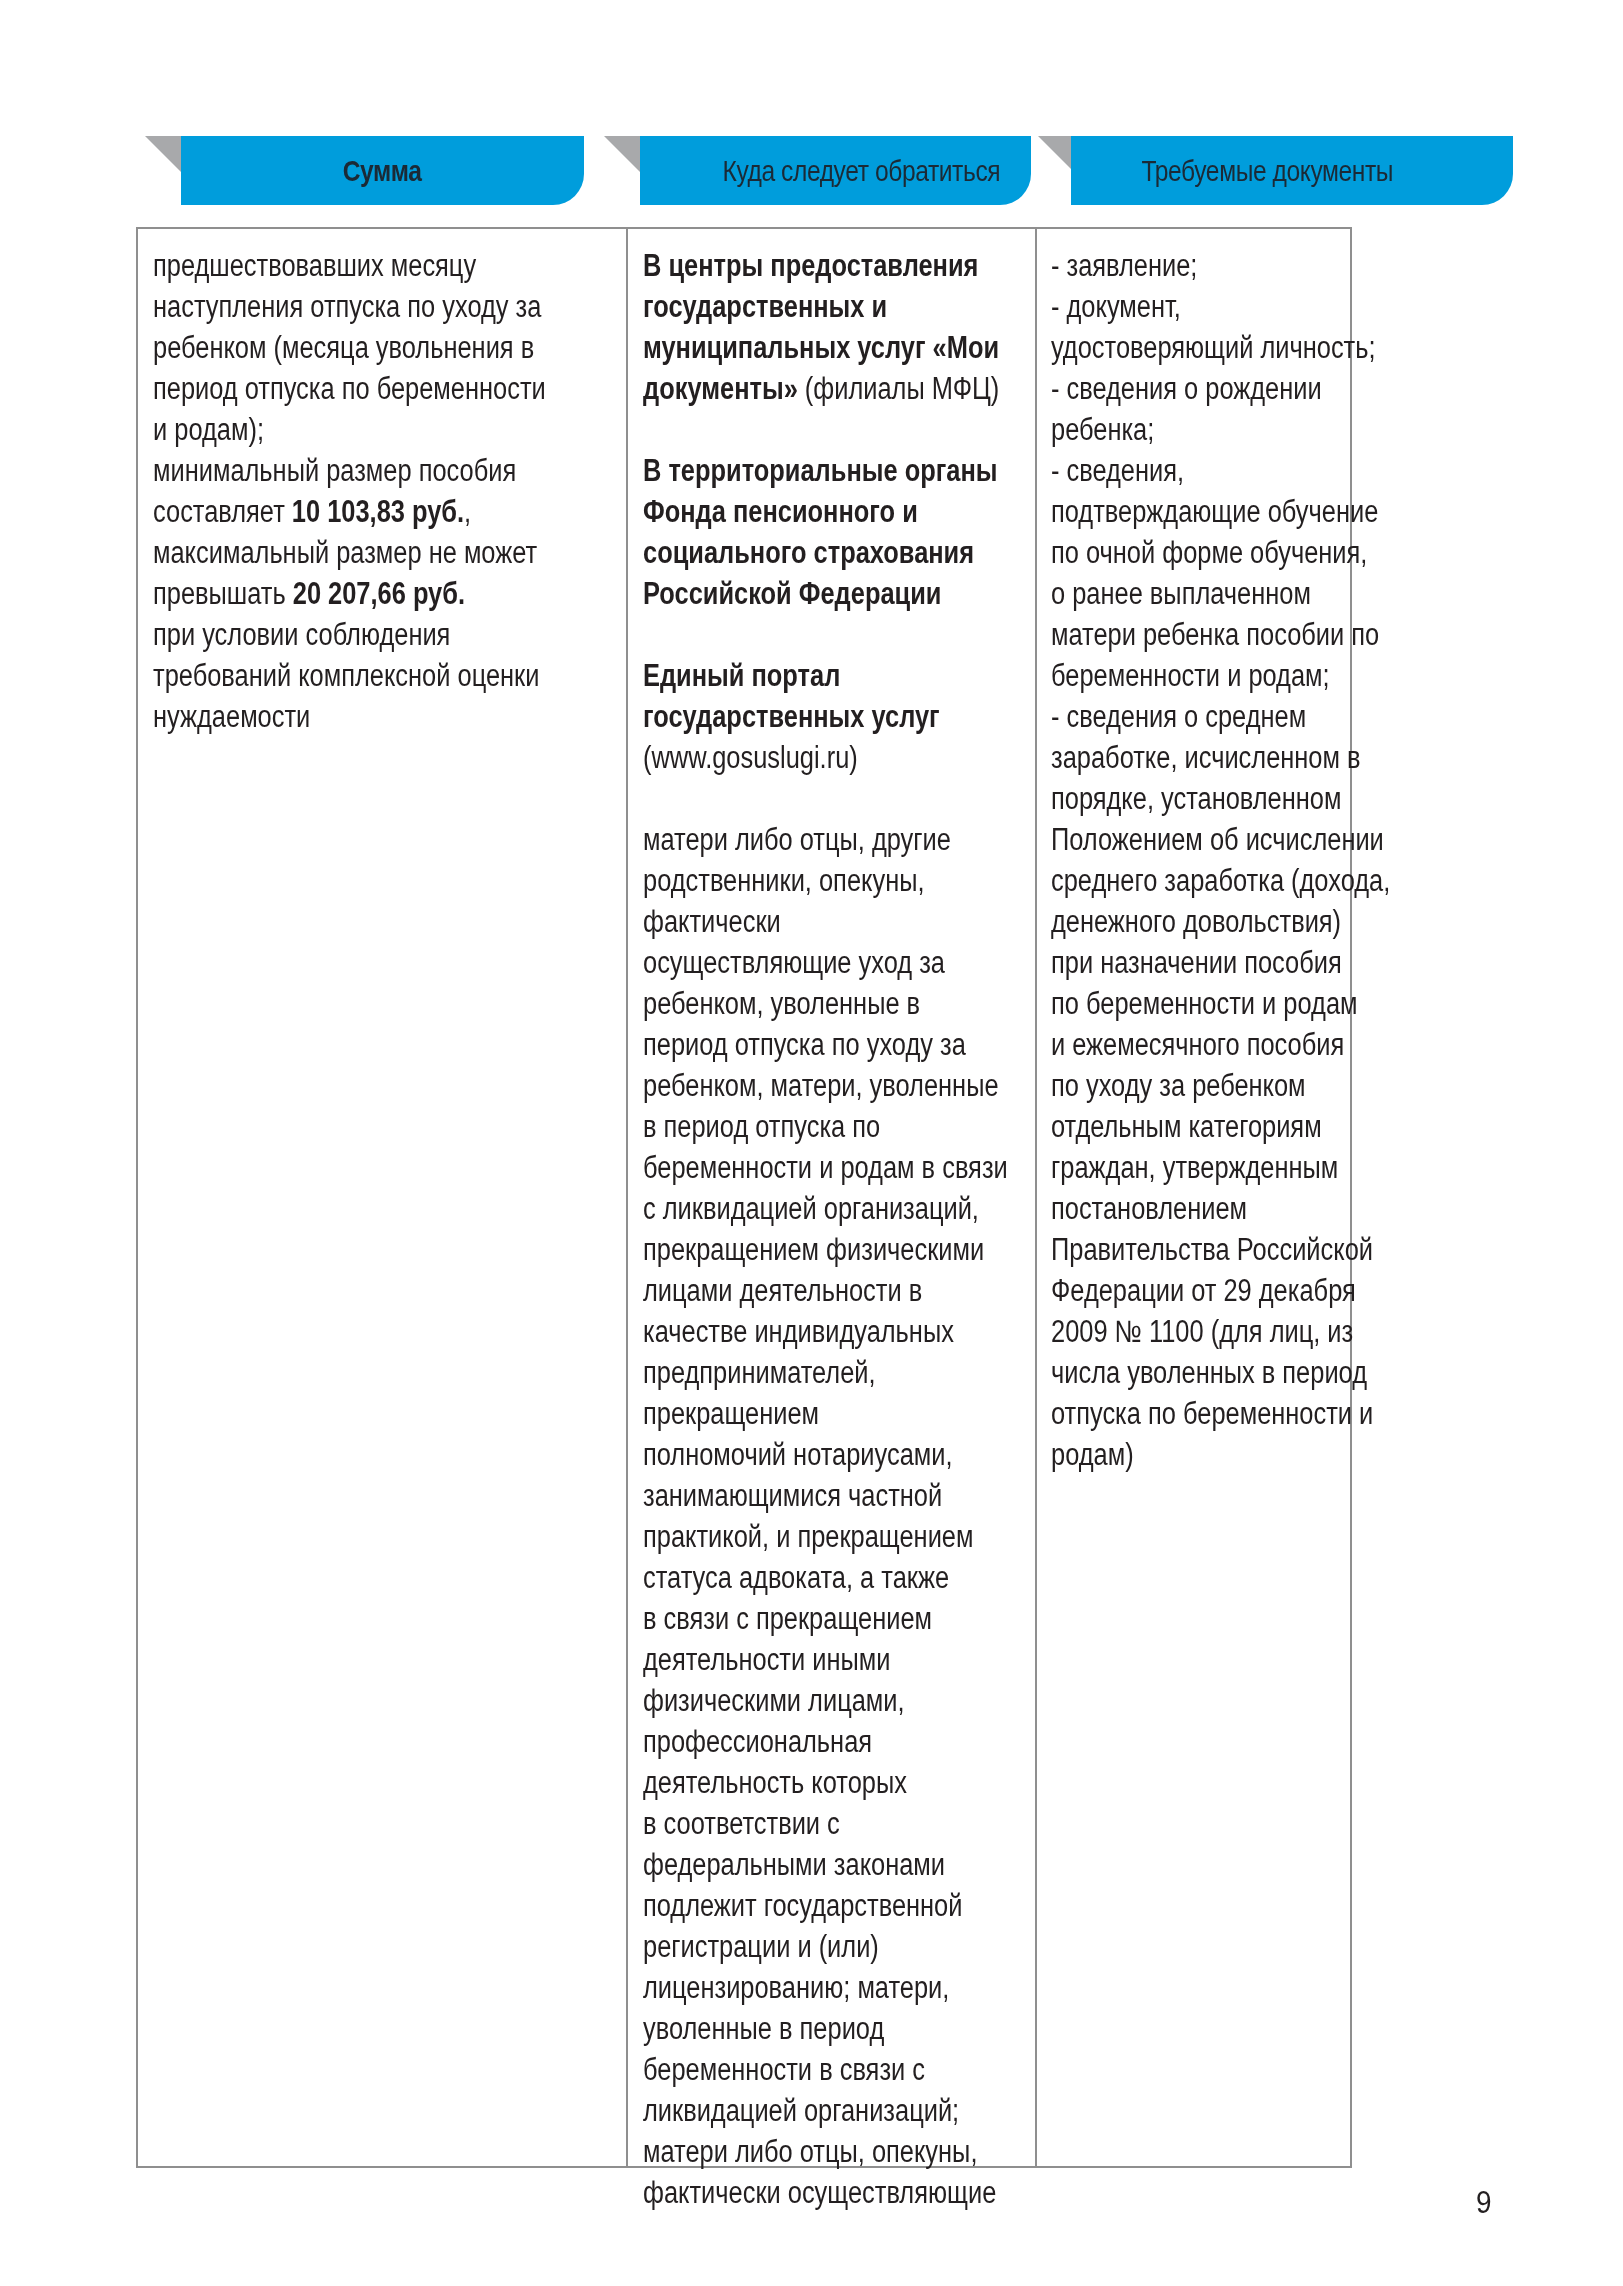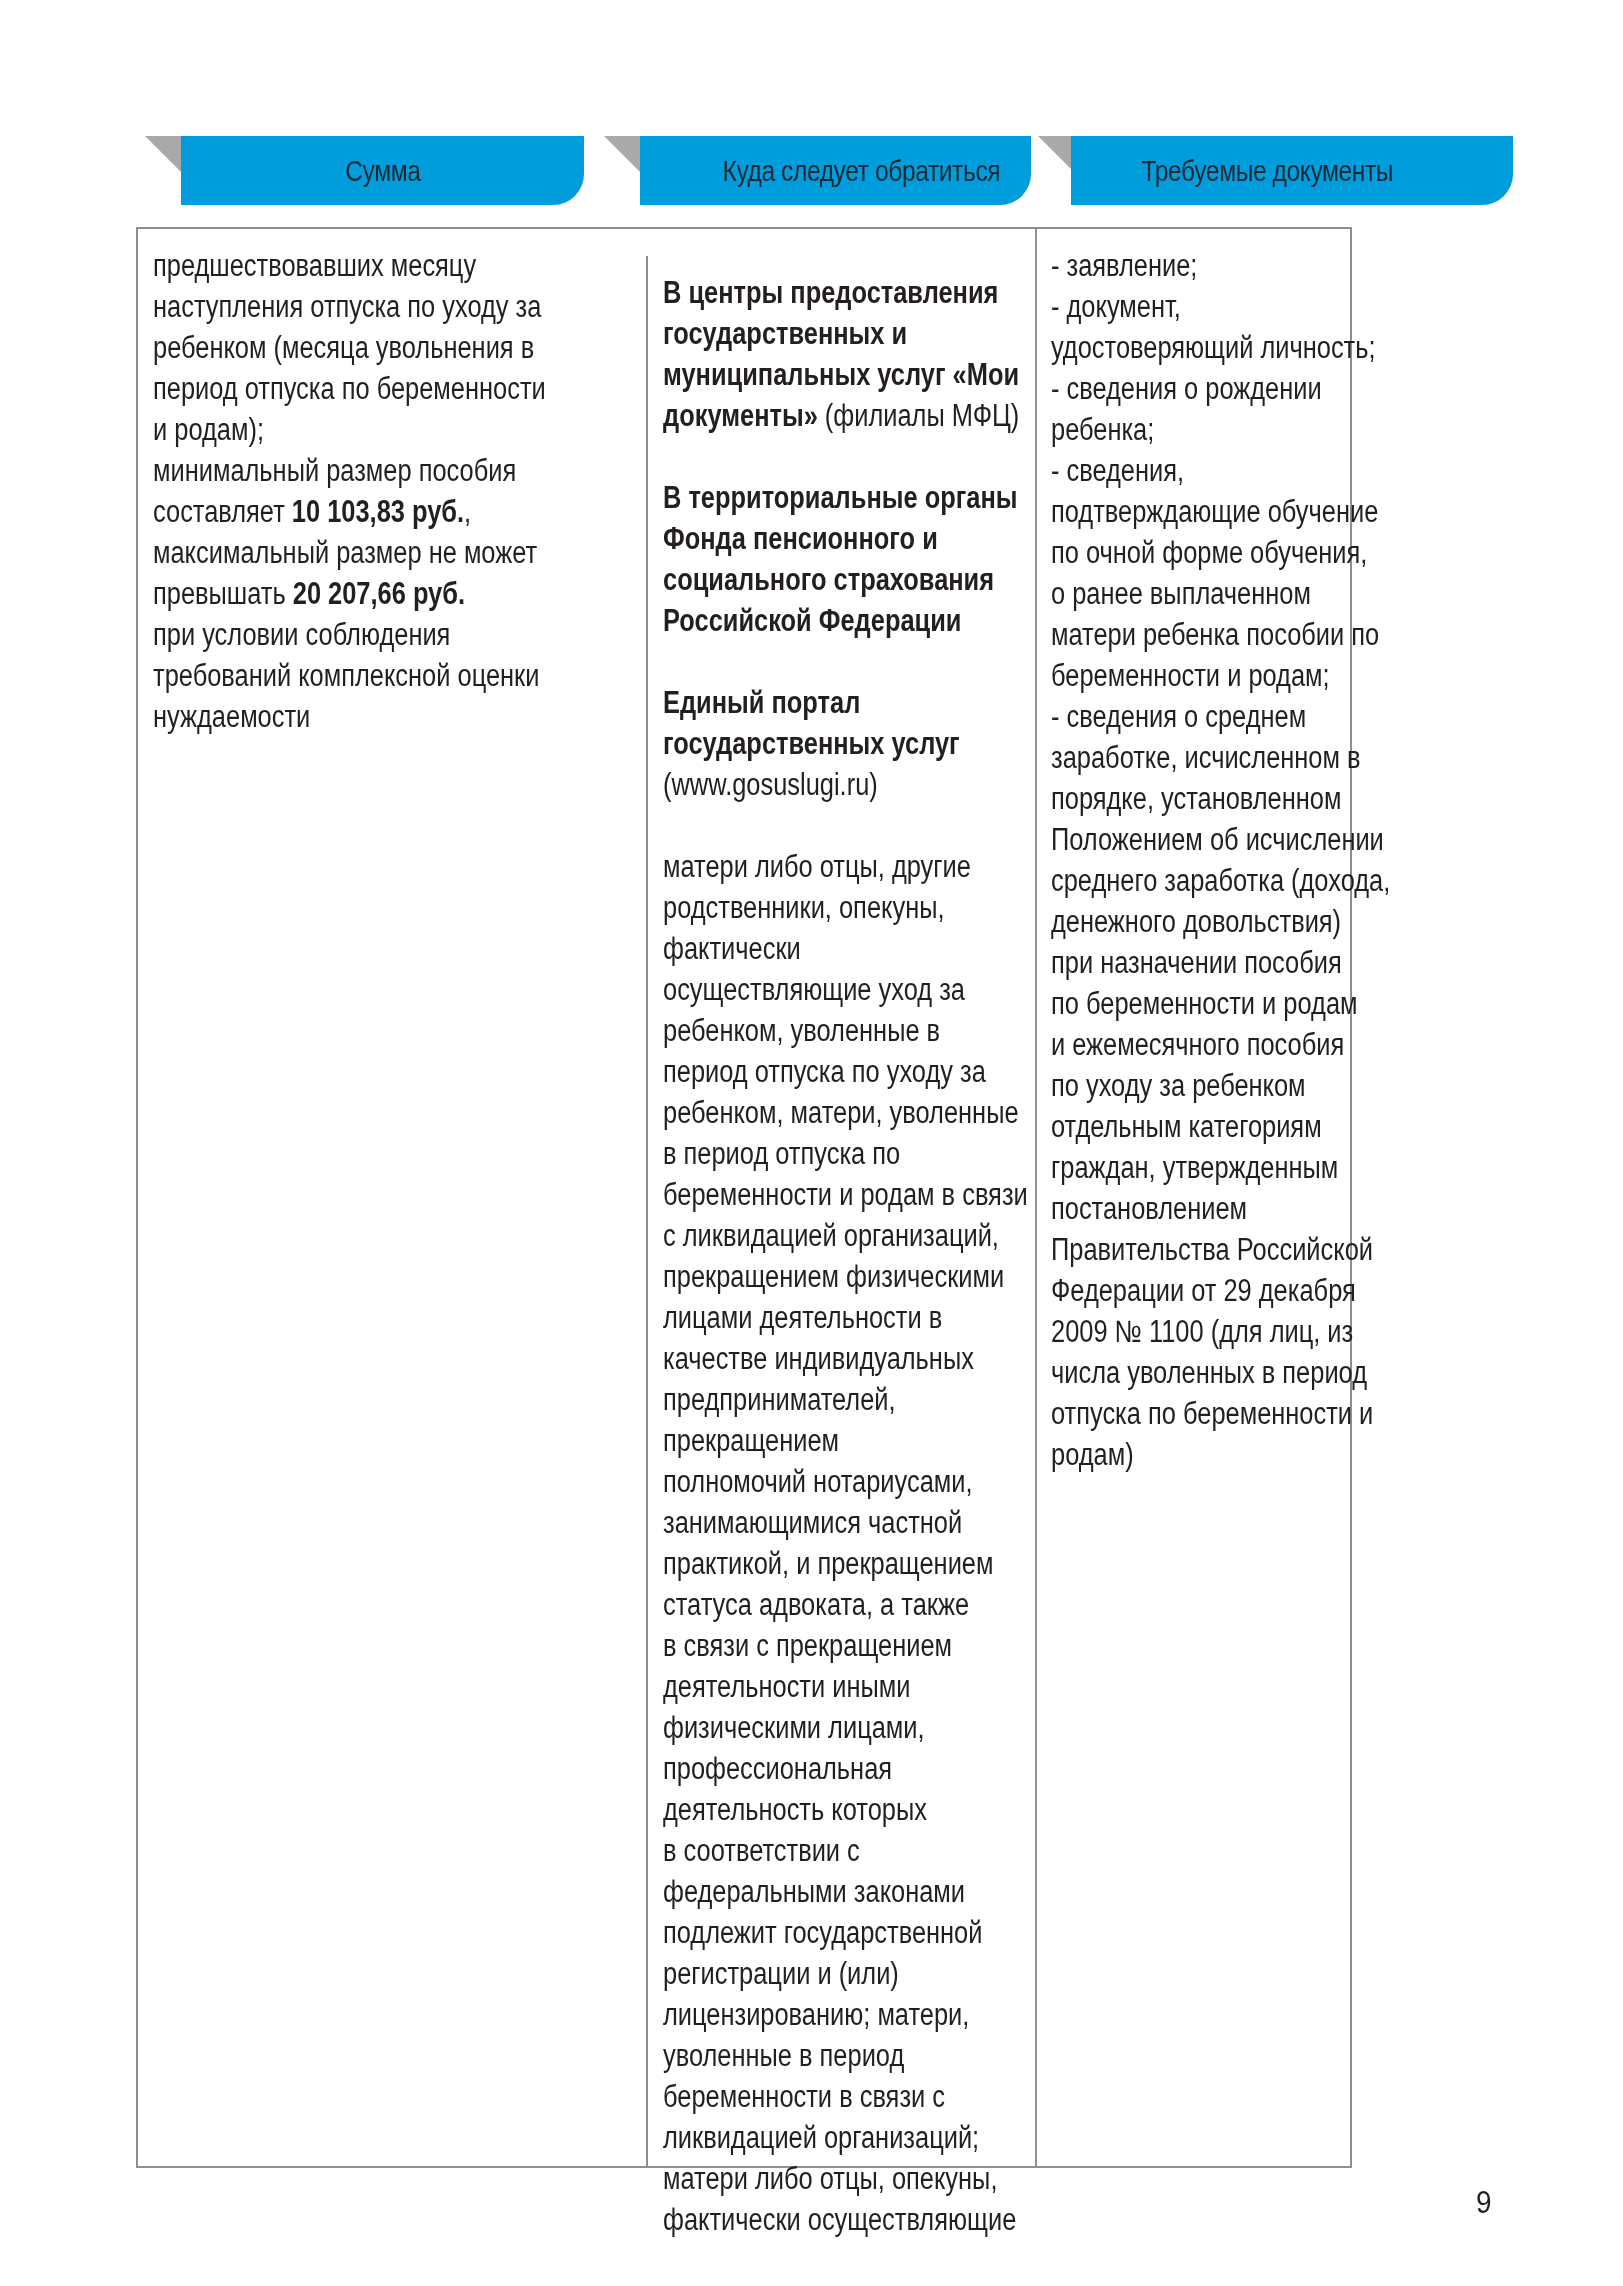--- a/index.html
+++ b/index.html
@@ -11,41 +11,41 @@
               border-style: solid; border-color: transparent #a8a9ab transparent transparent; }
   .tab .blue { position: absolute; top: 0; height: 69px; background: #009ddc;
                border-bottom-right-radius: 31px; display: flex; align-items: center; justify-content: center;
                font-size: 30px; color: #1b2a36; letter-spacing: -0.5px; transform-origin: left center; }
   .tab .blue span { display: inline-block; transform: scaleX(0.82); white-space: nowrap; }
 
   .table { position: absolute; left: 136px; top: 227px; width: 1216px; height: 1941px;
            border: 2.7px solid #8f8f8f; box-sizing: border-box; }
   .col { position: absolute; top: 0; bottom: 0; box-sizing: border-box; }
   .col.c1 { left: 0; width: 488px; }
-  .col.c2 { left: 508px; width: 450px; border-left: 2.7px solid #8f8f8f; margin-top: 27px; }
+  .col.c2 { left: 488px; width: 450px; border-left: 2.7px solid #8f8f8f; }
   .col.c3 { left: 897px; width: 423px; border-left: 2.7px solid #8f8f8f; }
 
   .cell { position: absolute; top: 16.3px; font-size: 31px; line-height: 41px;
           white-space: nowrap; transform: scaleX(0.82); transform-origin: left top; }
   .c1 .cell { left: 15.4px; }
   .c2 .cell { left: 15.4px; }
   .c3 .cell { left: 13.6px; }
   .line { display: block; height: 41px; }
   .b { font-weight: bold; }
   .gap { display: block; height: 41px; }
 
   .page-num { position: absolute; left: 1476px; top: 2185px; font-size: 31px; color: #231f20;
               transform: scaleX(0.9); transform-origin: left top; }
 </style>
 </head>
 <body>
 
 <div class="tab" style="left:0;">
   <div class="tri" style="left:145px; border-width:0 36px 36px 0; top:0;"></div>
-  <div class="blue" style="left:181px; width:403px;">
+  <div class="blue" style="left:181px; width:403px;font-weight:bold;">
     <span>Сумма</span>
   </div>
 </div>
 
 <div class="tab" style="left:0;">
   <div class="tri" style="left:604px; border-width:0 36px 36px 0; top:0;"></div>
   <div class="blue" style="left:640px; width:391px; justify-content:flex-end; padding-left:9px; box-sizing:border-box;">
     <span>Куда следует обратиться</span>
   </div>
 </div>

